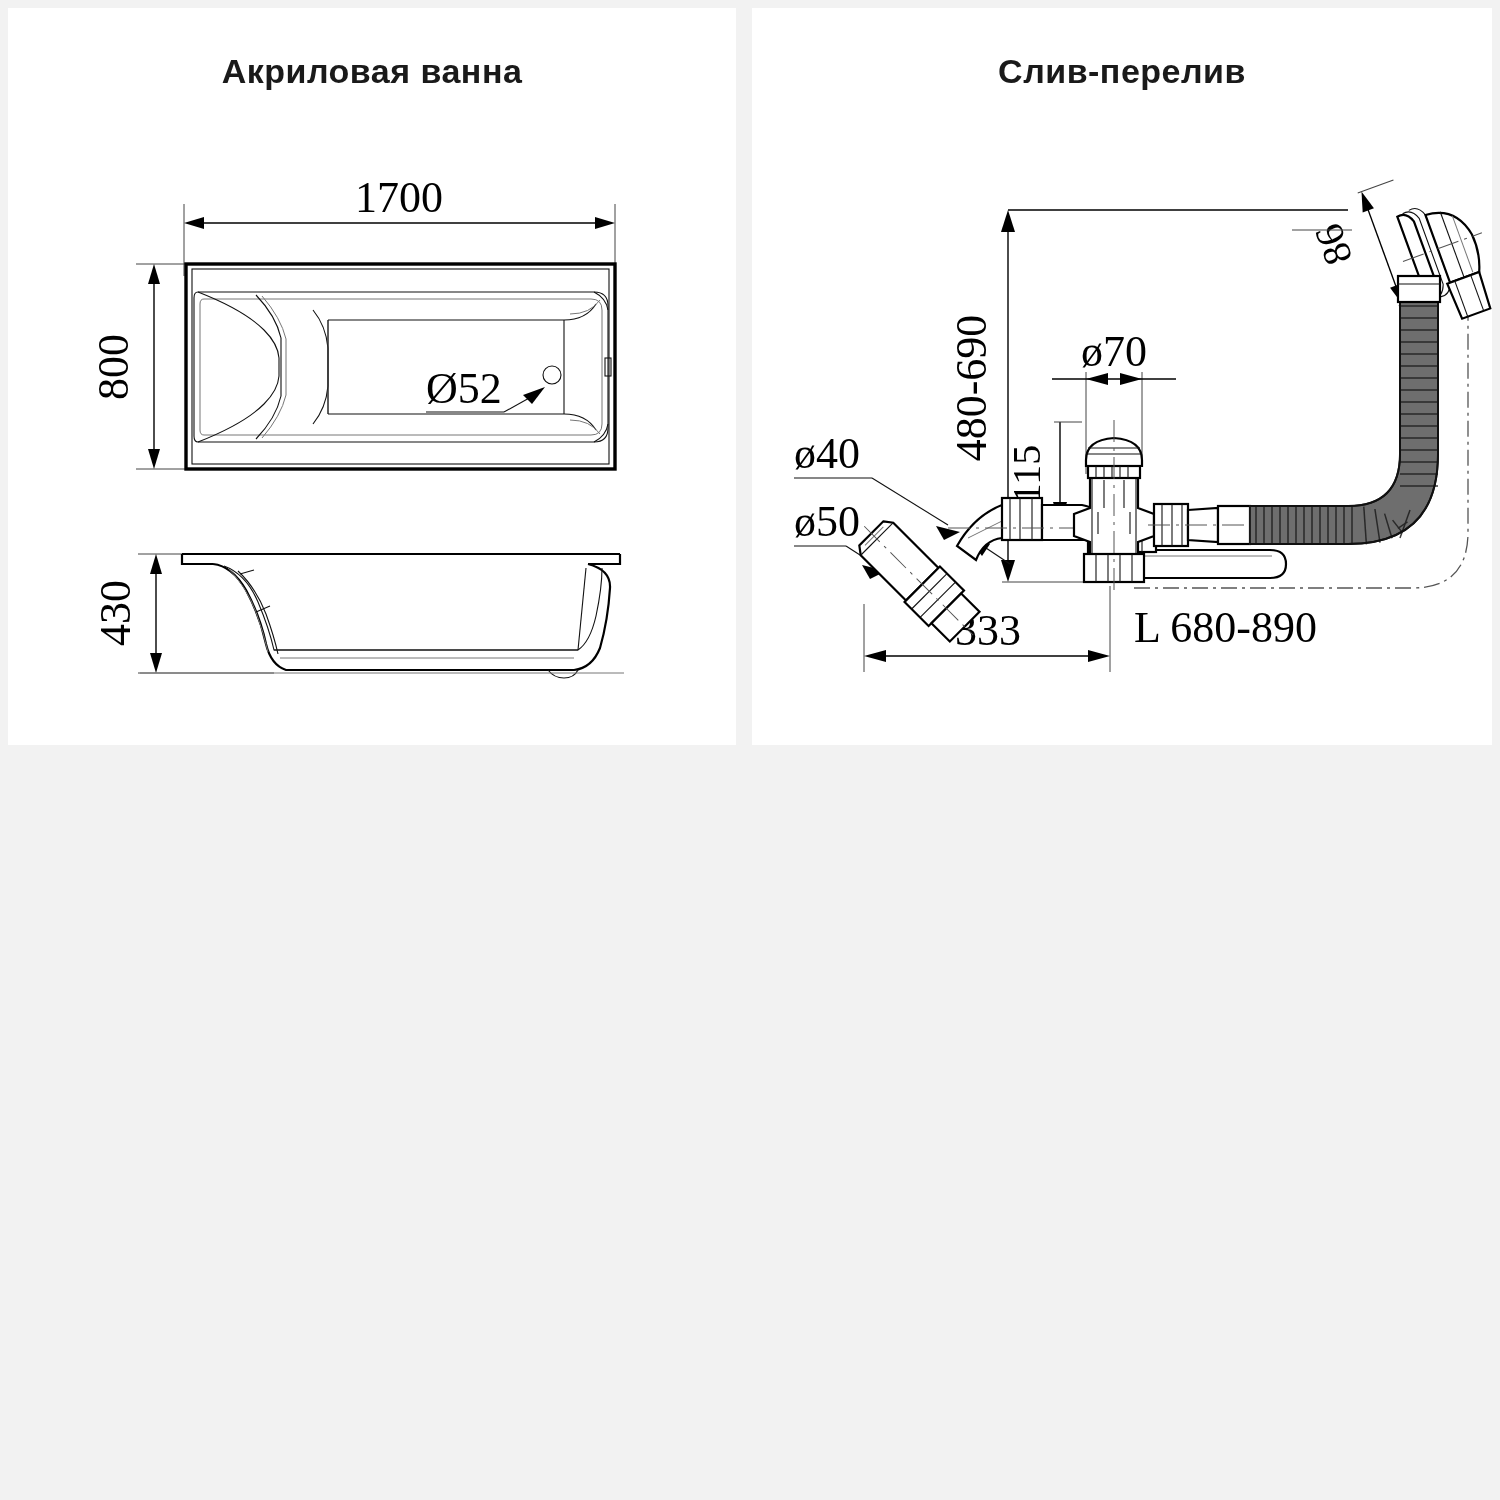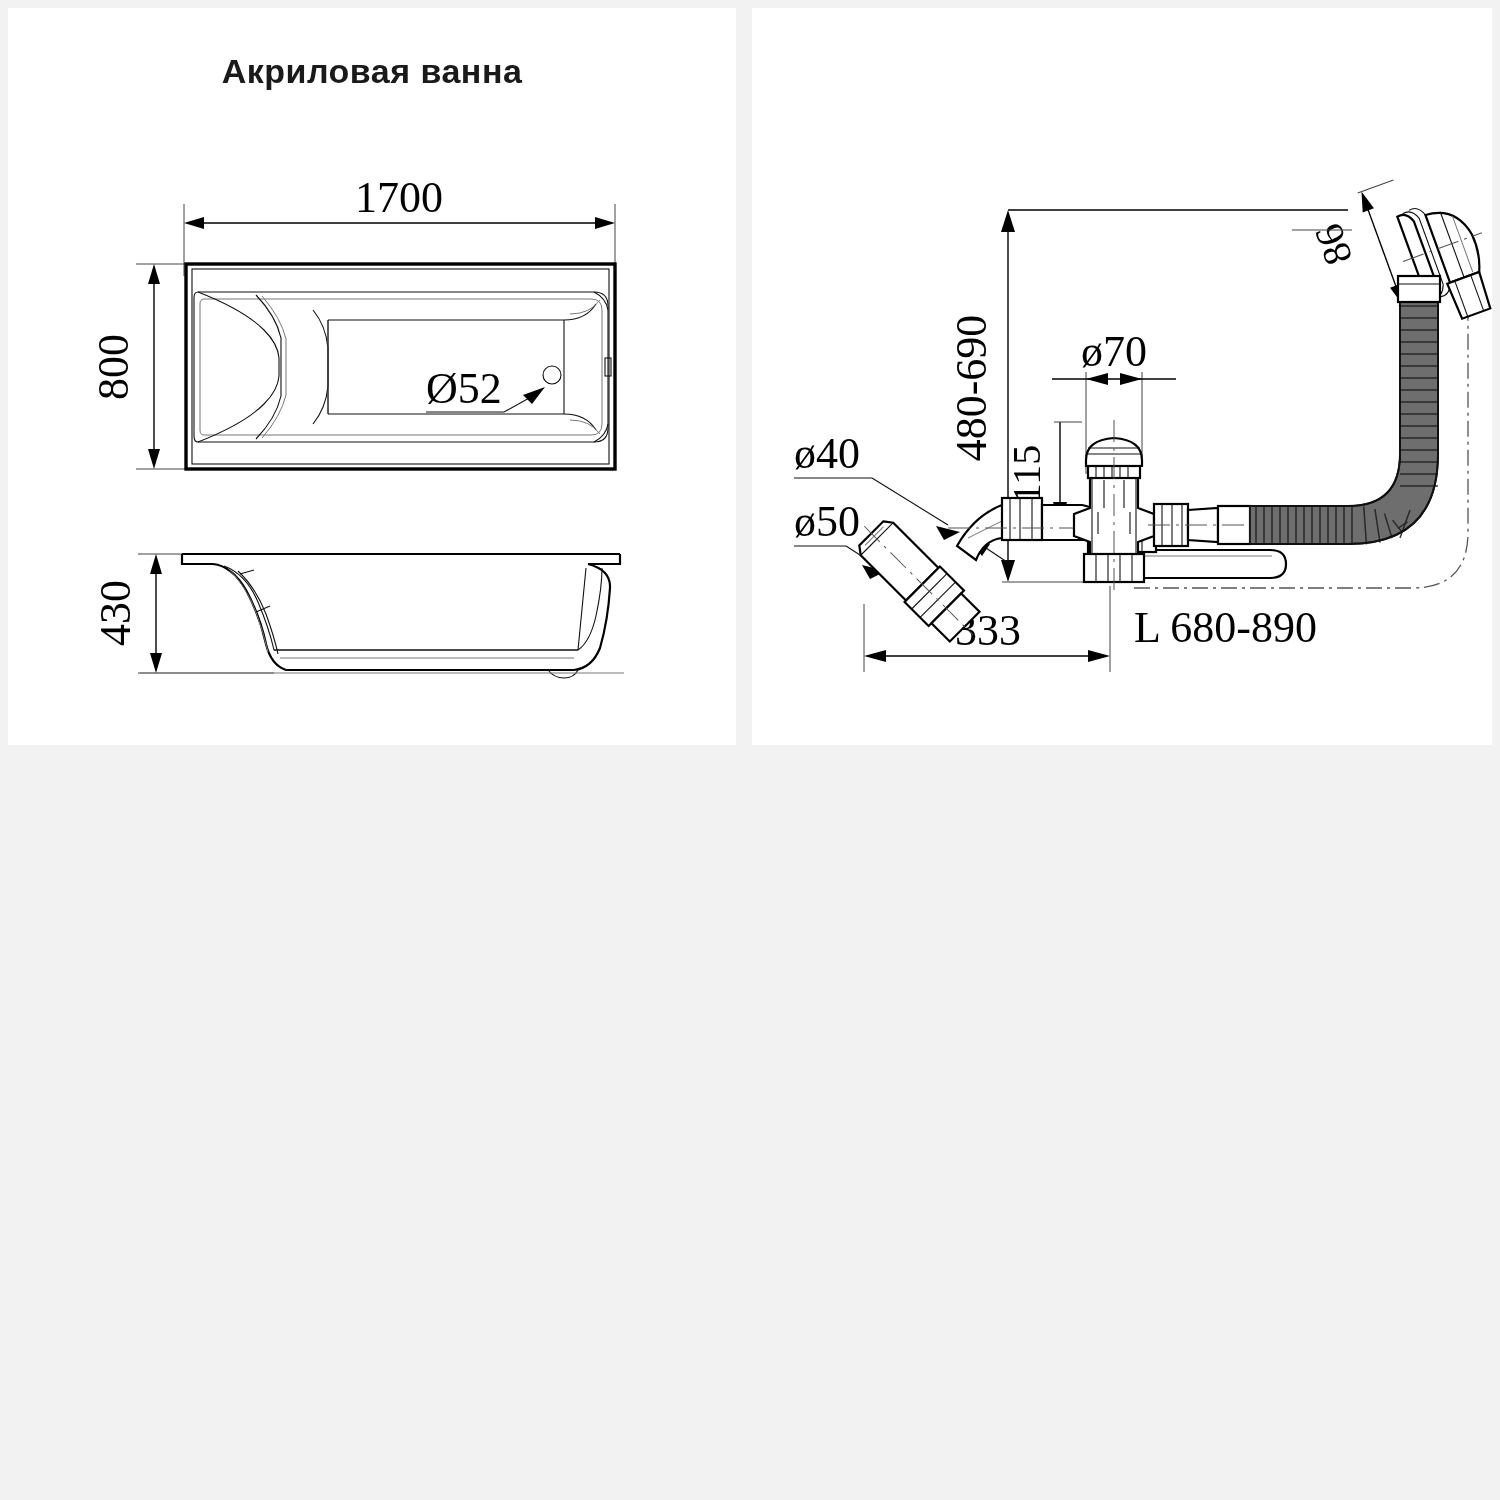--- a/index.html
+++ b/index.html
@@ -183,20 +183,21 @@
 
         <path class="ln thin2" d="M 540 662 Q 546 670 556 670 Q 566 670 570 662"></path>
 
         <line class="ln hair" x1="132" y1="665" x2="616" y2="665"></line>
       </g>
     </svg>
   </div>
 
   <div class="panel" id="panel-right">
 
+    <div class="panel-title" id="title-right">Слив-перелив</div>
 
     <svg width="740" height="737" viewBox="0 0 740 737">
 
       <g>
 
         <line class="ln thin" x1="256" y1="202" x2="596" y2="202"></line>
 
         <line class="ln thin" x1="256" y1="206" x2="256" y2="570"></line>
         <polygon points="256,202 249,224 263,224" fill="#000"></polygon>
         <polygon points="256,574 249,552 263,552" fill="#000"></polygon>

